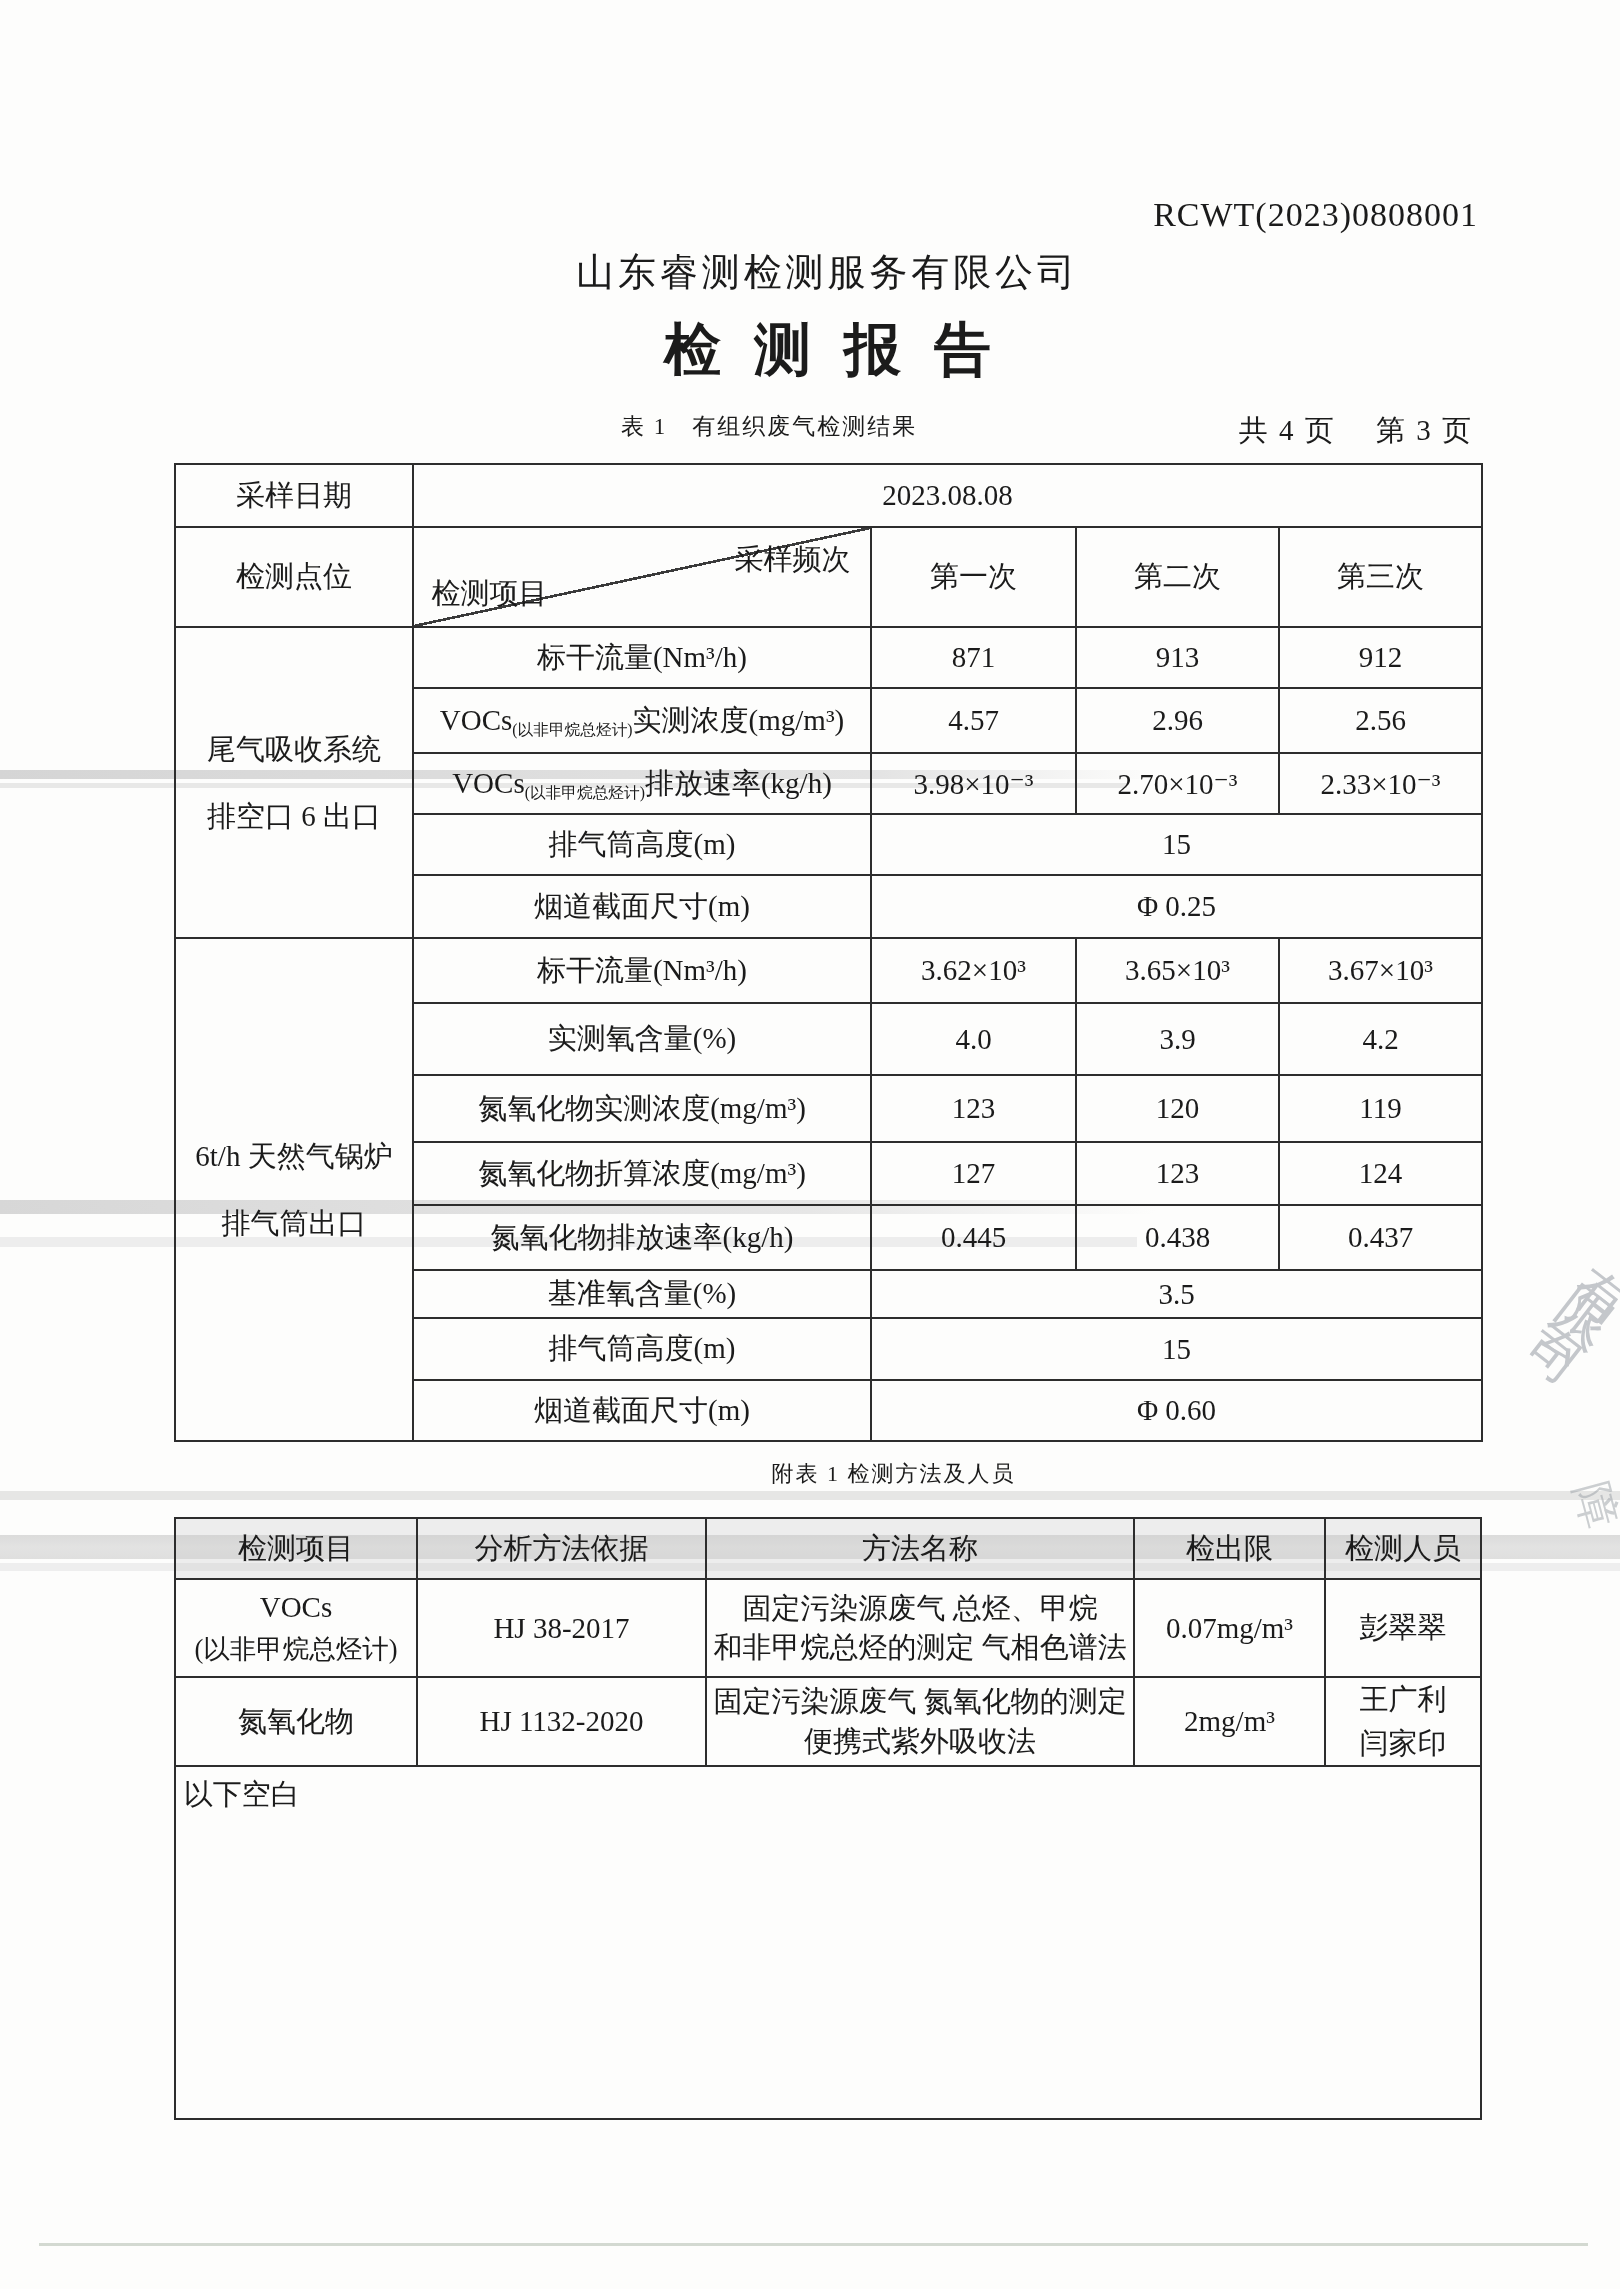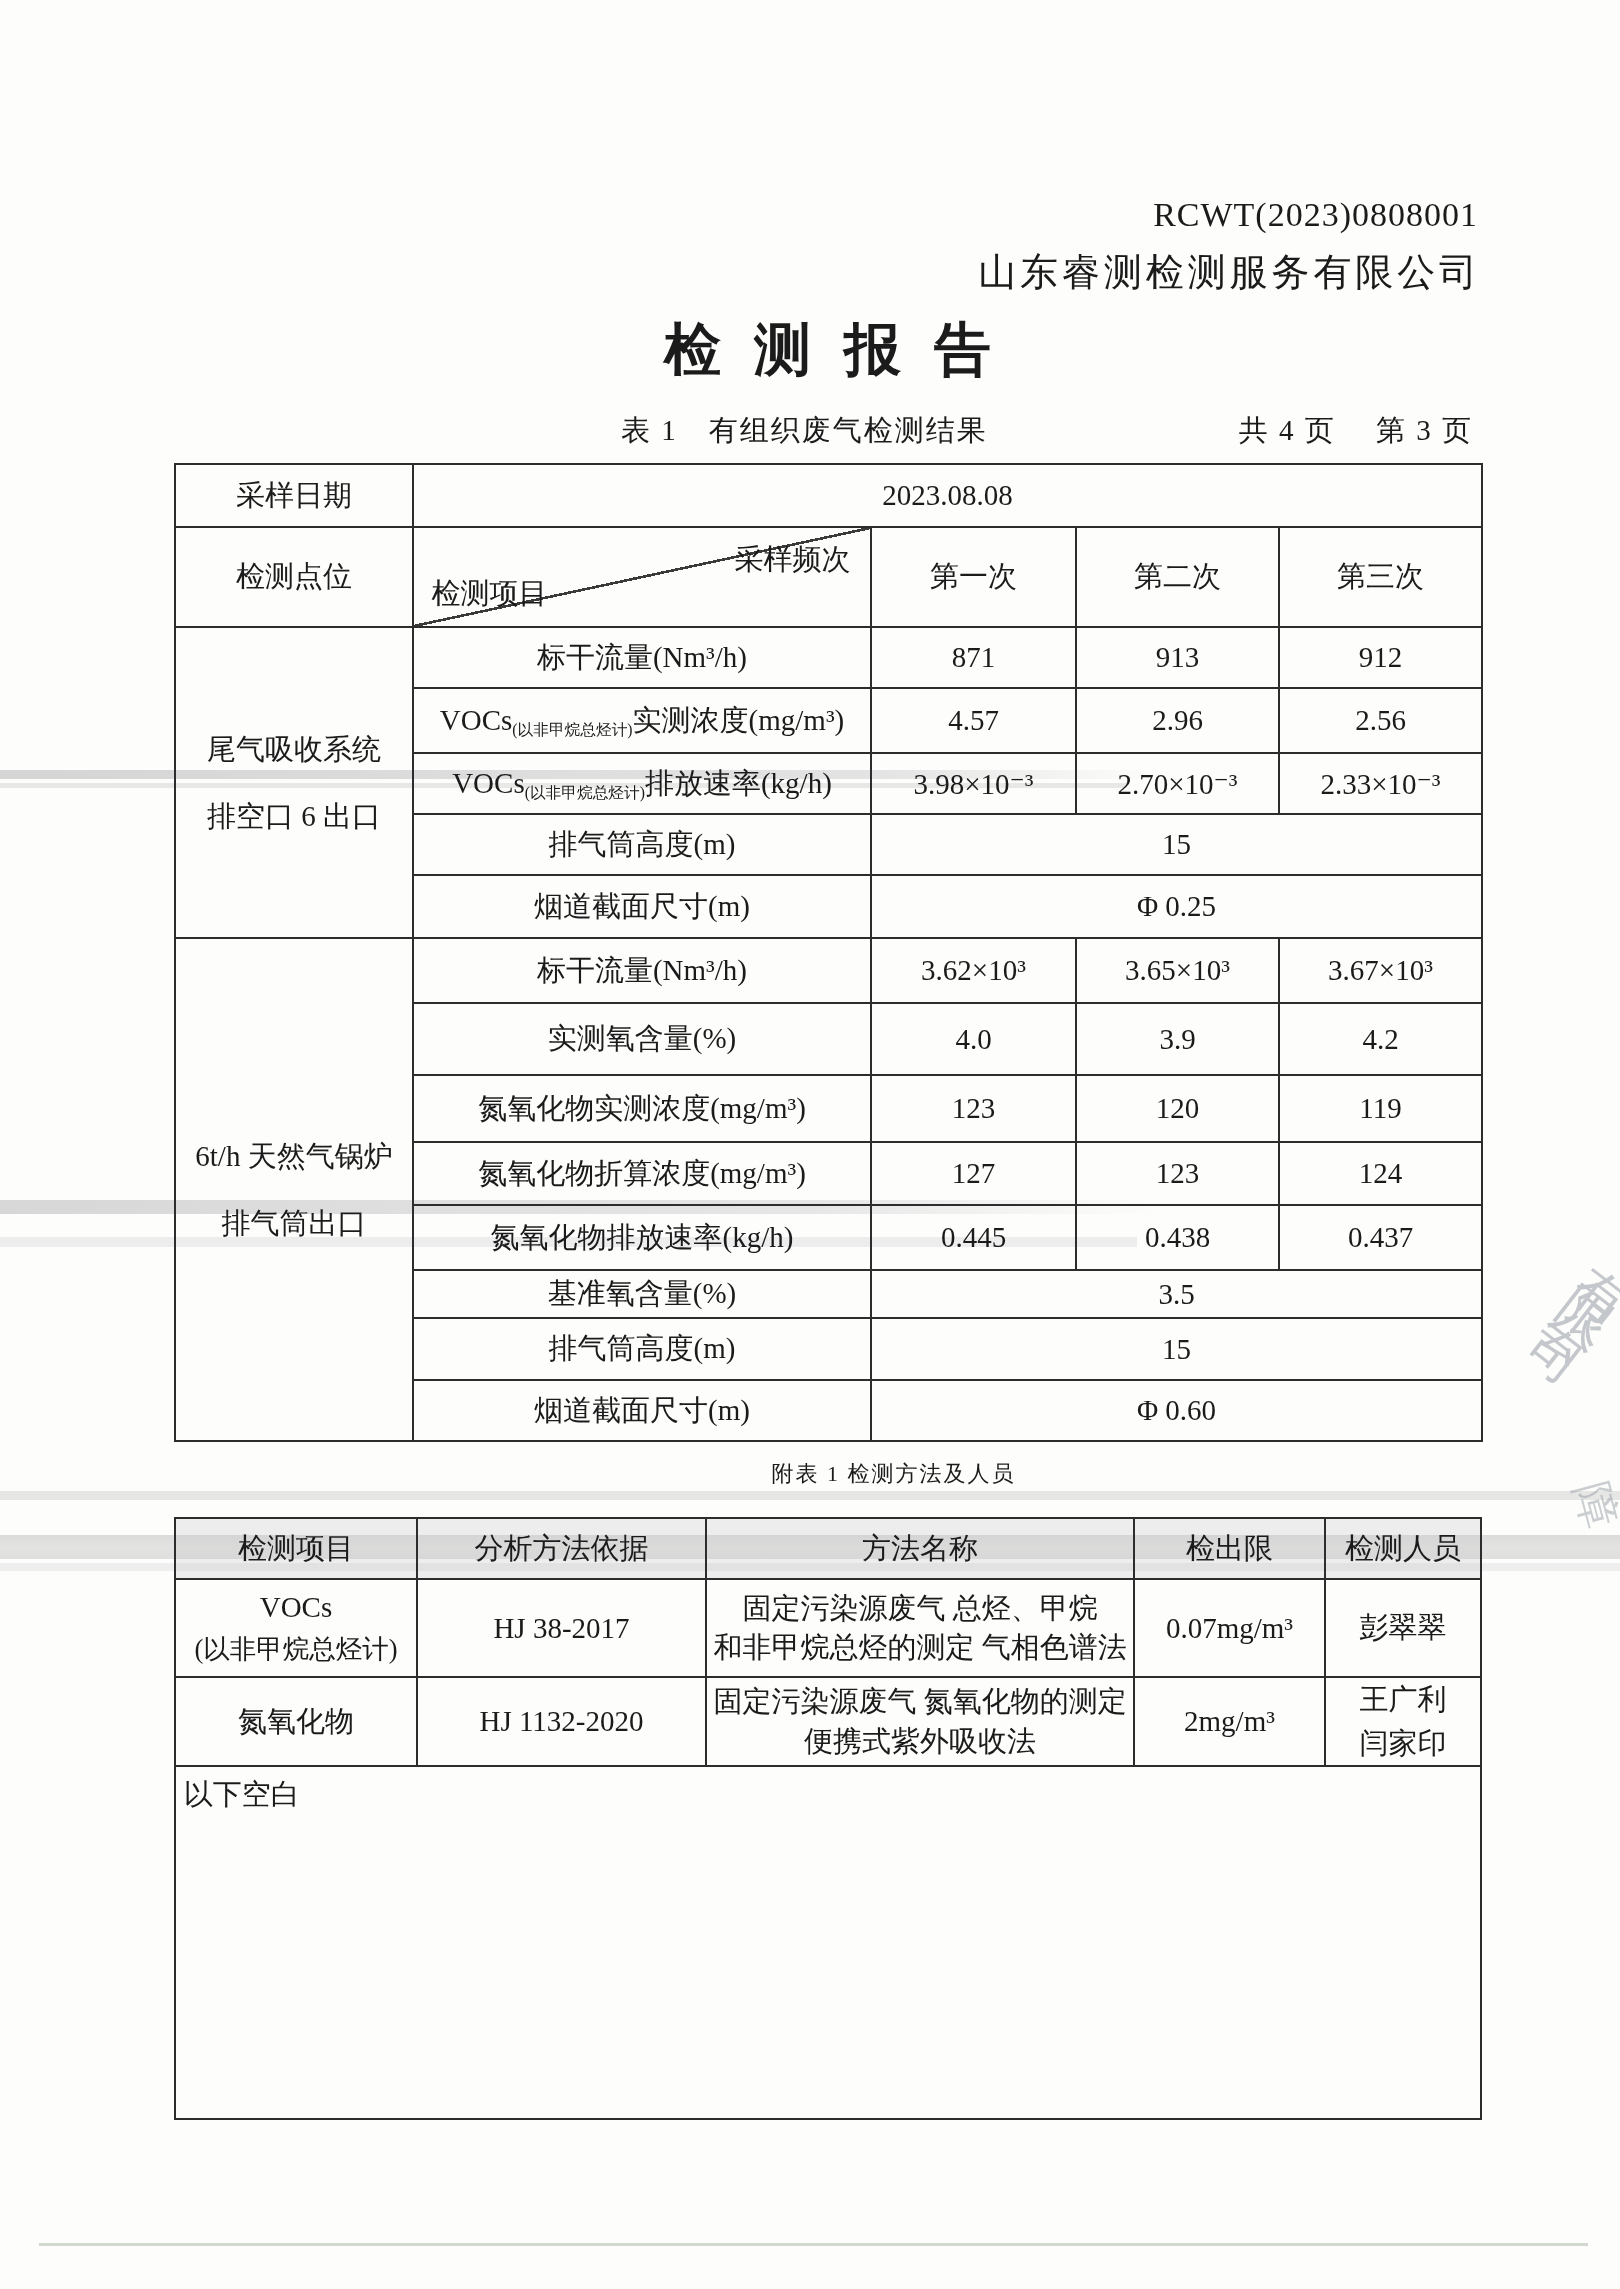--- a/index.html
+++ b/index.html
@@ -3,24 +3,24 @@
 <meta charset="utf-8">
 <style>
   html,body { margin:0; padding:0; background:#888; }
   .page {
     position:relative; width:1620px; height:2290px; margin:0 auto;
     background:#fdfdfc; overflow:hidden;
     font-family:"Liberation Serif","DejaVu Serif",serif; color:#1b1b1b;
   }
   
   .report-no { position:absolute; top:196px; right:142px; font-size:34px; letter-spacing:1px; }
-  .company   { position:absolute; top:247px; left:174px; width:1307px; text-align:right; font-size:38px; letter-spacing:3.9px; }
+  .company   { position:absolute; top:247px; left:174px; width:1307px; text-align:center; font-size:38px; letter-spacing:3.9px; }
   .title     { position:absolute; top:312px; left:174px; width:1307px; text-align:center;
                font-size:57px; font-weight:bold; letter-spacing:33px; padding-left:33px; box-sizing:border-box; }
-  .caption   { position:absolute; top:411px; left:621px; font-size:29px; letter-spacing:2px; }
+  .caption   { position:absolute; top:411px; left:621px; font-size:23px; letter-spacing:2px; }
   .page-info { position:absolute; top:411px; right:147px; font-size:29px; letter-spacing:2px; }
   .appendix  { position:absolute; top:1459px; left:240px; width:1307px; text-align:center; font-size:22px; letter-spacing:2px; }
 
   
   table { border-collapse:collapse; table-layout:fixed; position:absolute; z-index:1; background:transparent; }
   .t1 { left:174px; top:463px; width:1307px; border:2.9px solid #232323; }
   .t2 { left:174px; top:1517px; width:1307px; border:2.9px solid #232323; }
   td { border:2px solid #2d2d2d; text-align:center; vertical-align:middle; font-size:29px; padding:0; }
   tr.thick td { border-top-width:2.9px; }
 

